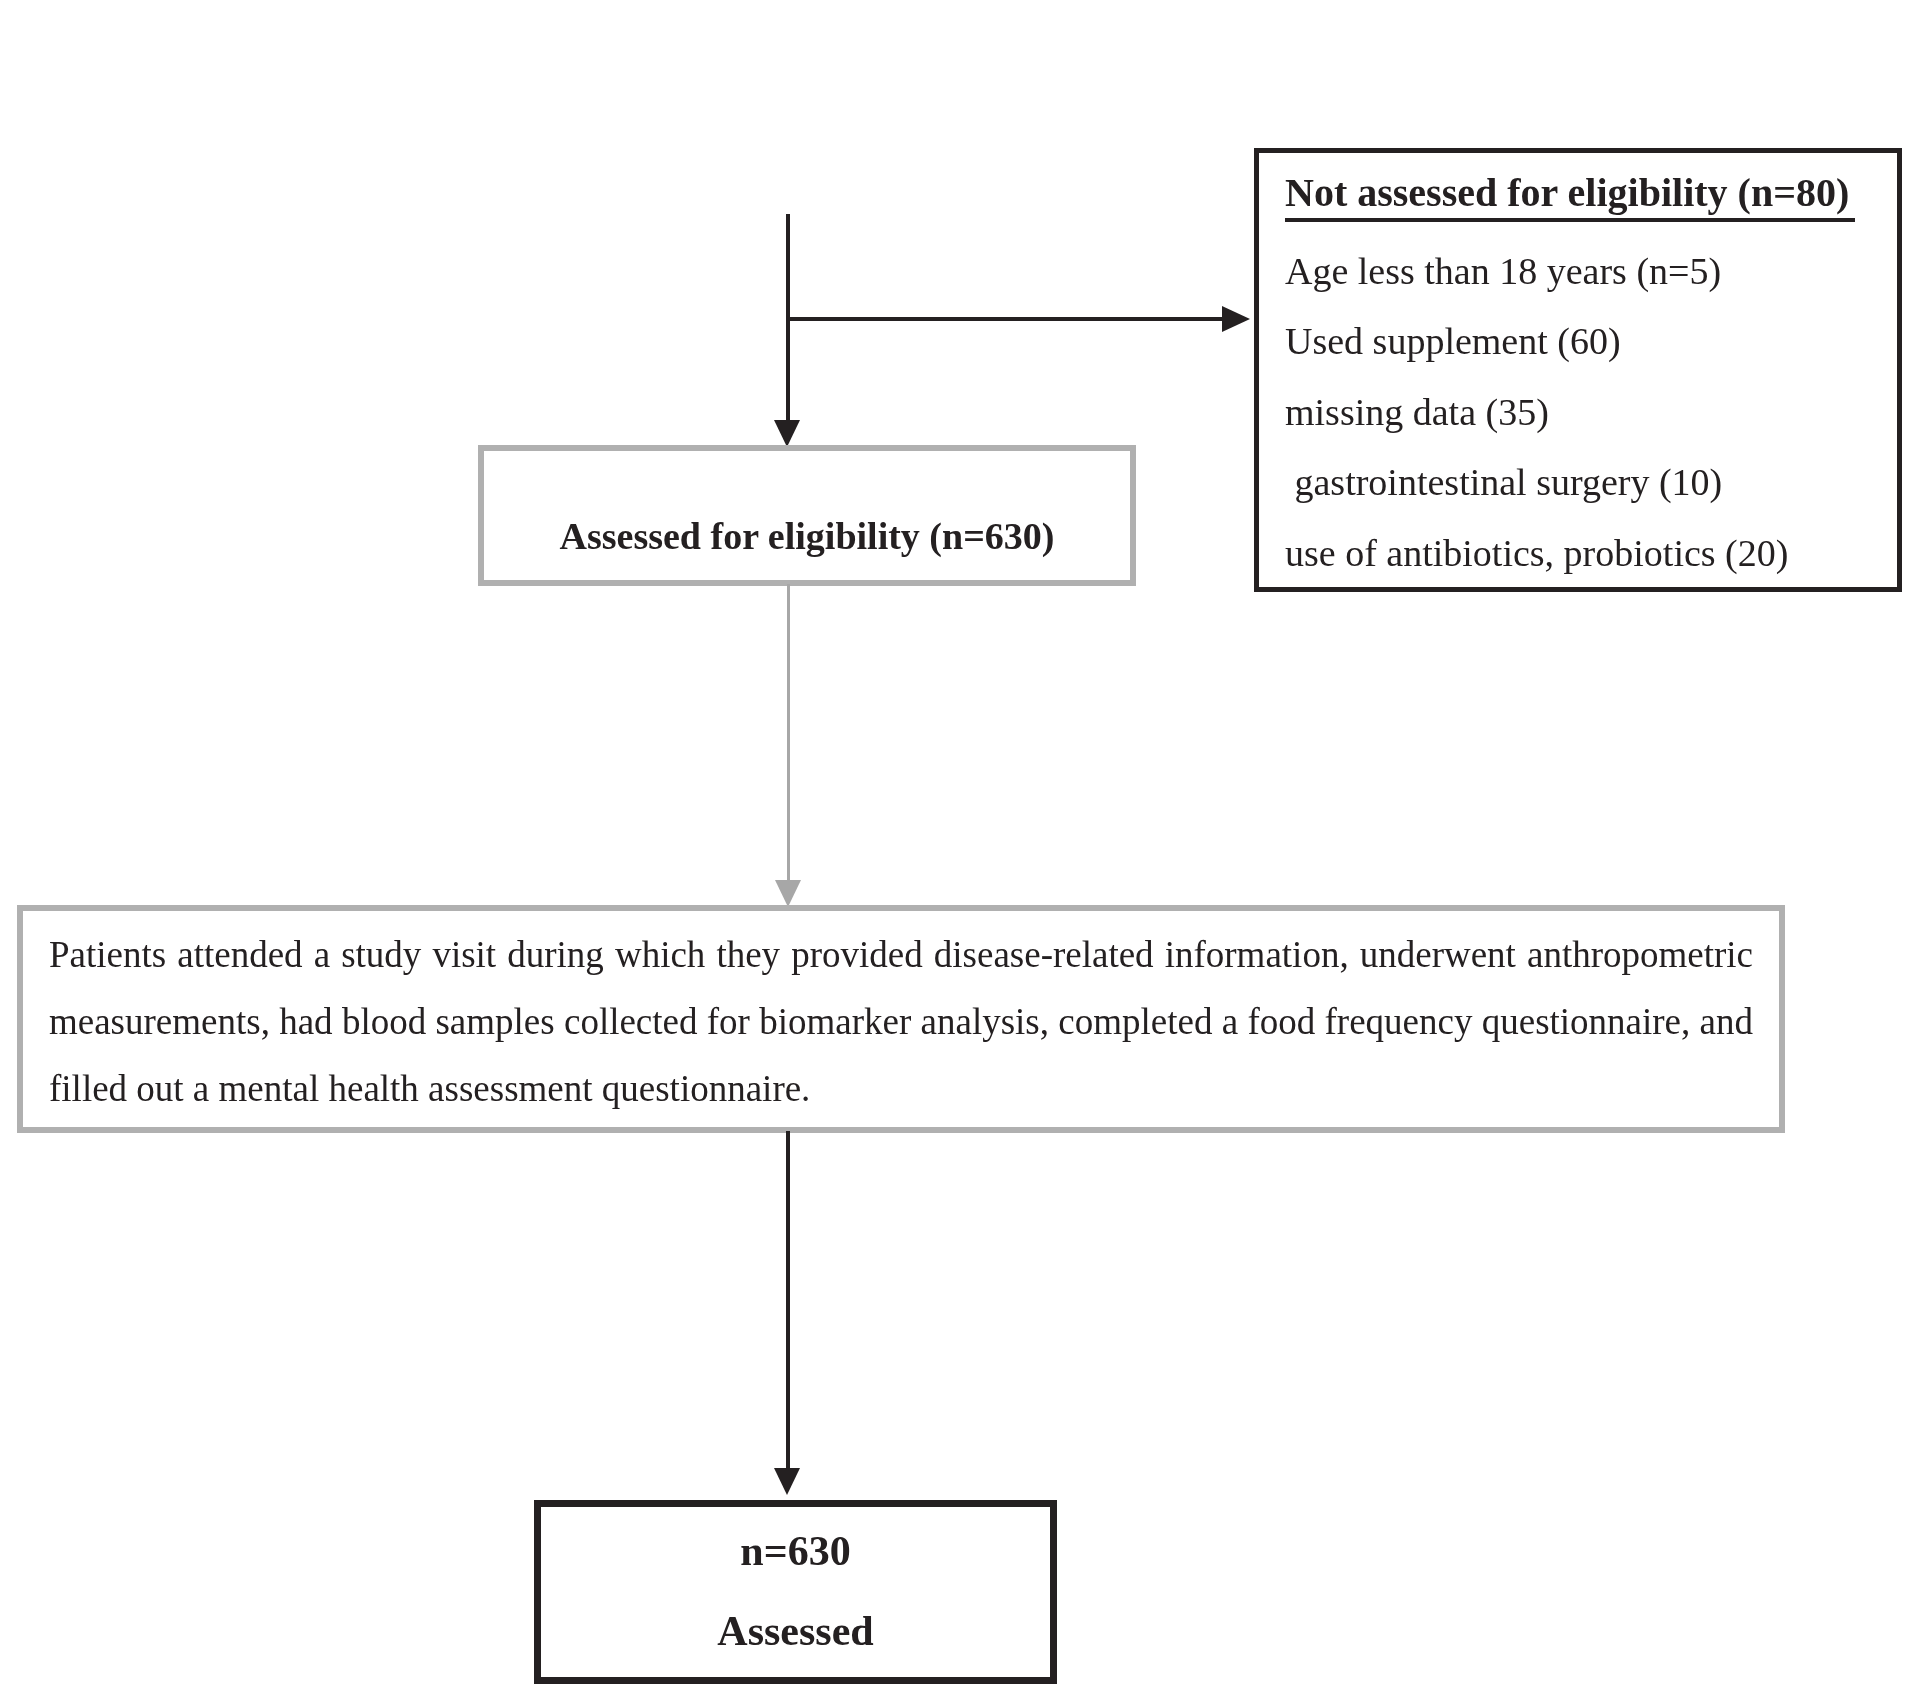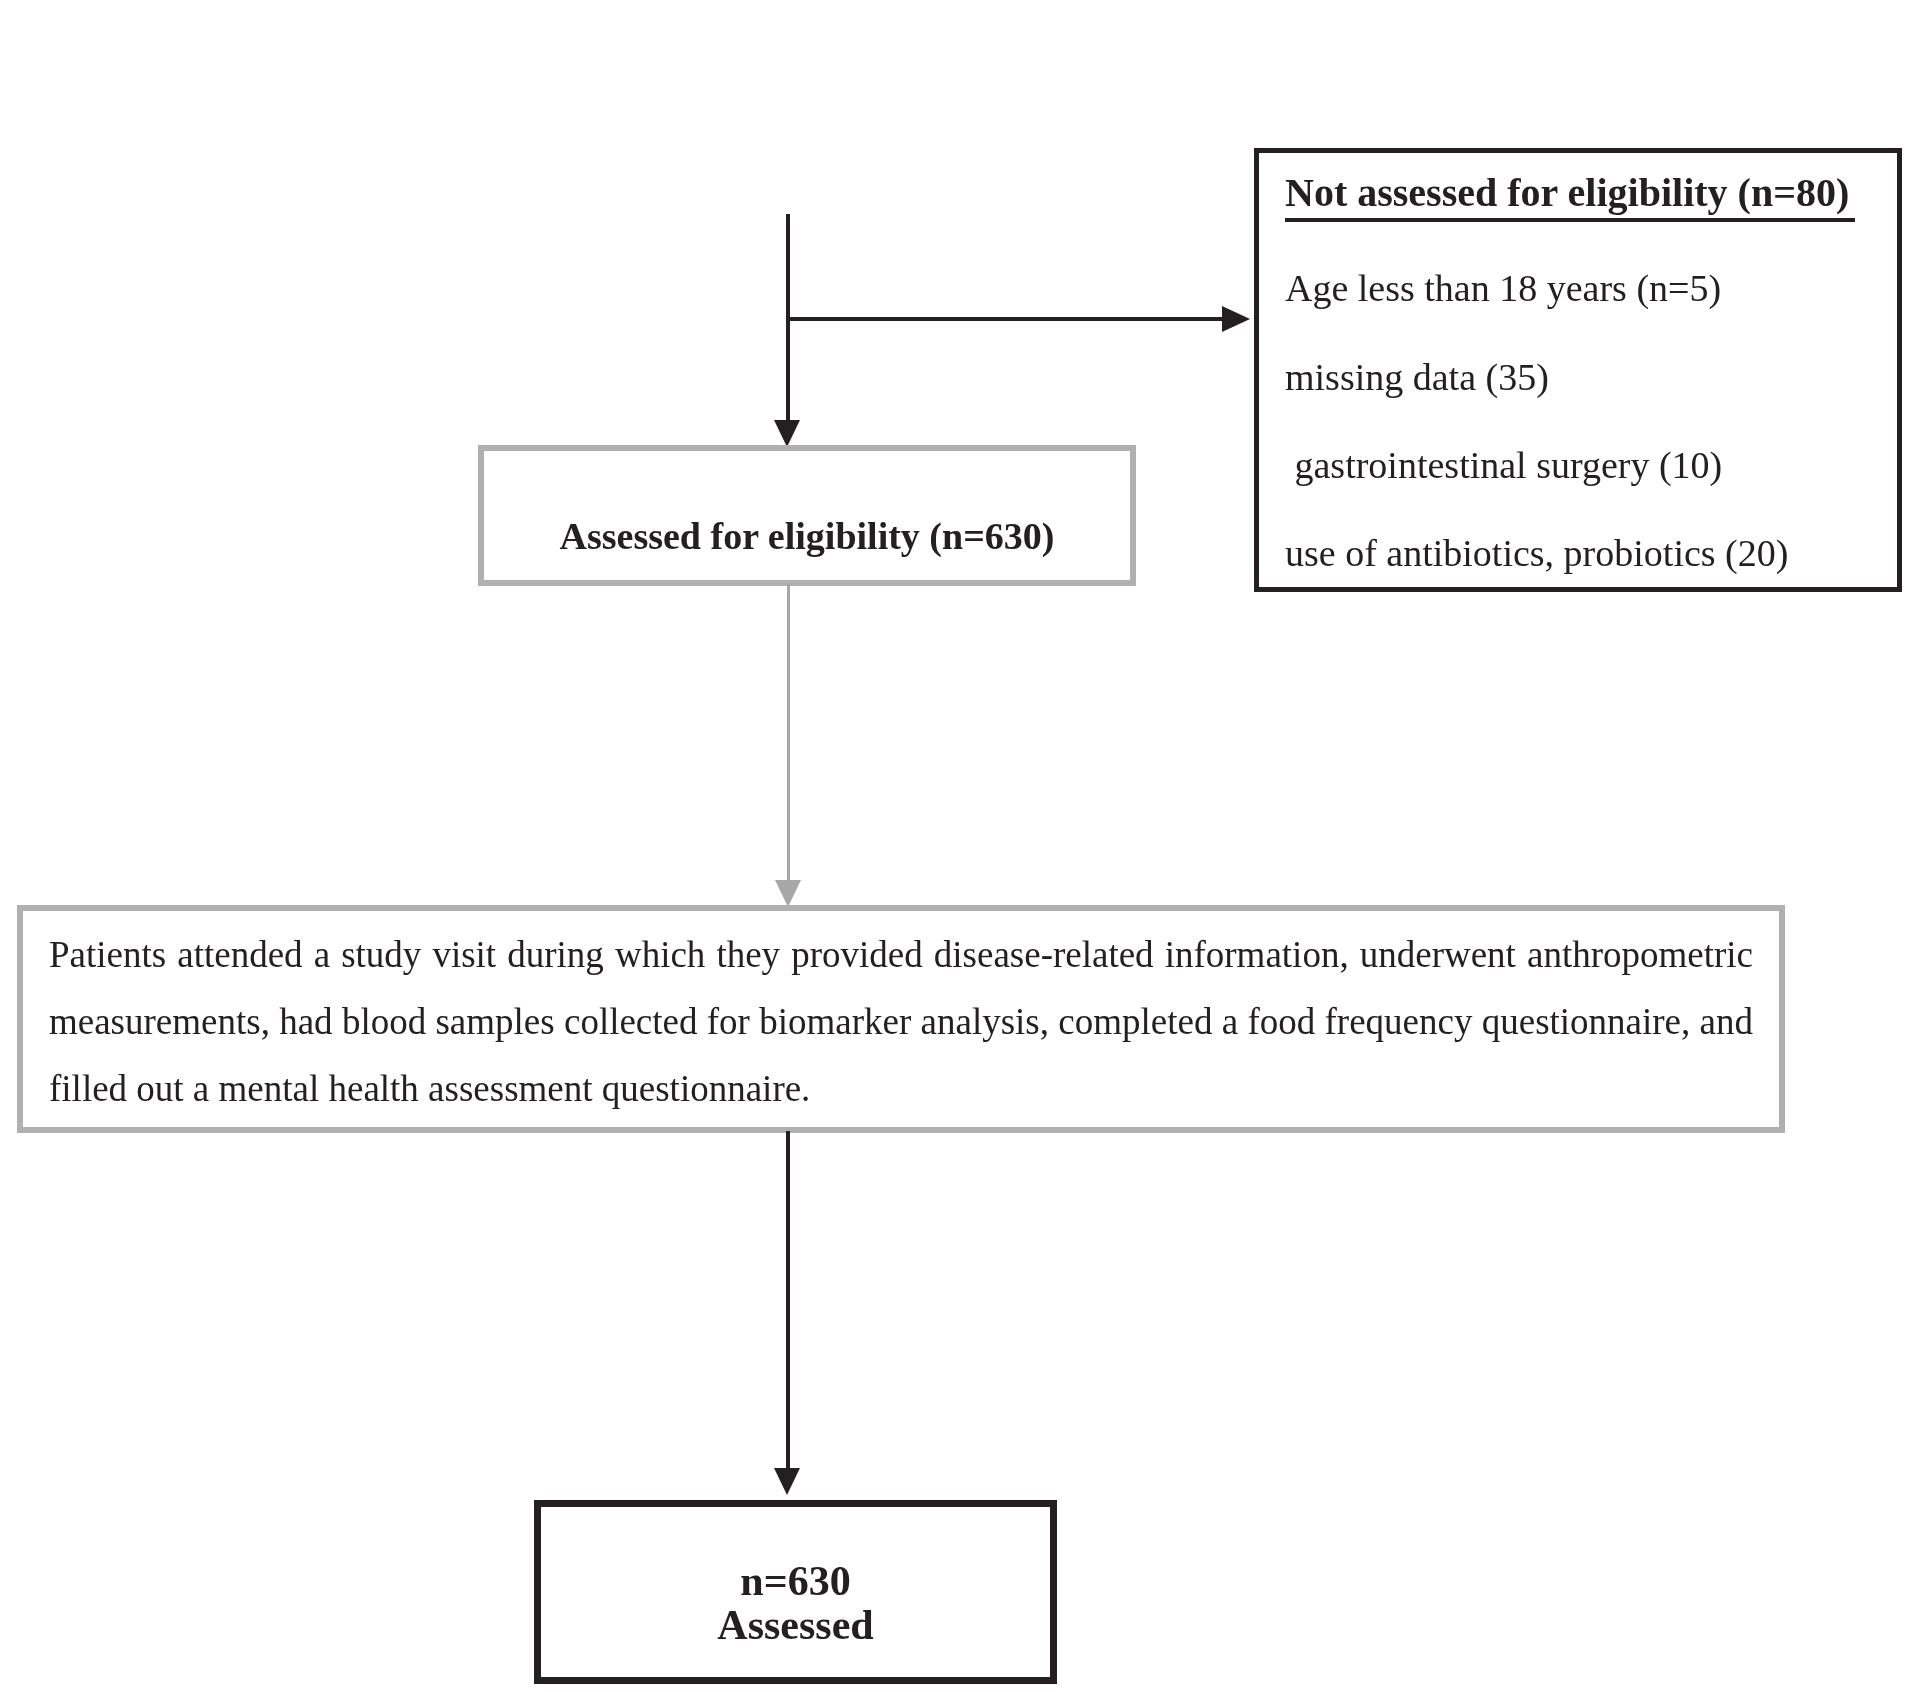--- a/index.html
+++ b/index.html
@@ -66,21 +66,21 @@
   .visit-text{
     font-size:37px;line-height:67px;
     text-align:justify;
   }
 
   
   .box-analyzed{
     left:534px;top:1500px;width:523px;height:184px;
     border:7px solid var(--ink);
     display:flex;flex-direction:column;align-items:center;
-    padding-top:22px;justify-content:center;
+    padding-top:22px;gap:36px;
   }
   .an-line{font-size:42px;font-weight:700;line-height:44px;}
 
   
   .conn{position:absolute;background:var(--ink);}
   .conn.gray{background:var(--gray-line);}
   .tri{position:absolute;width:0;height:0;}
   .tri.down{border-left:13px solid transparent;border-right:13px solid transparent;border-top:27px solid var(--ink);}
   .tri.down.gray{border-top-color:var(--gray-line);}
   .tri.right{border-top:13px solid transparent;border-bottom:13px solid transparent;border-left:28px solid var(--ink);}
@@ -102,20 +102,21 @@
 
   <div class="conn v1"></div>
   <div class="tri down t1"></div>
 
   <div class="conn h1"></div>
   <div class="tri right t2"></div>
 
   <div class="box box-not-assessed">
     <div class="na-title">Not assessed for eligibility (n=80)</div>
     <div class="na-item">Age less than 18 years (n=5)</div>
+    <div class="na-item">Used supplement (60)</div>
     <div class="na-item">missing data (35)</div>
     <div class="na-item"> gastrointestinal surgery (10)</div>
     <div class="na-item">use of antibiotics, probiotics (20)</div>
   </div>
 
   <div class="box grayb box-assessed">
     <div class="assessed-label">Assessed for eligibility (n=630)</div>
   </div>
 
   <div class="conn gray v2"></div>

